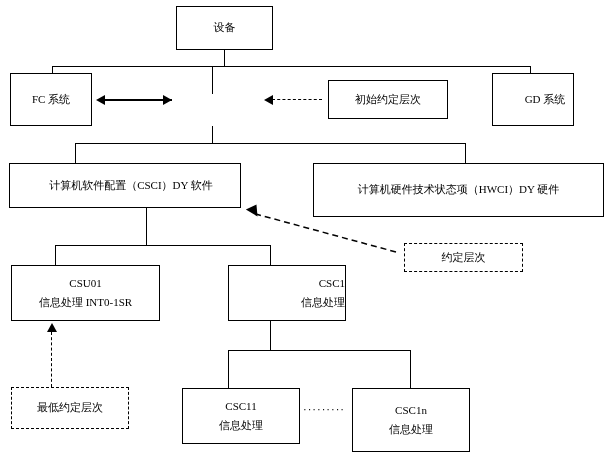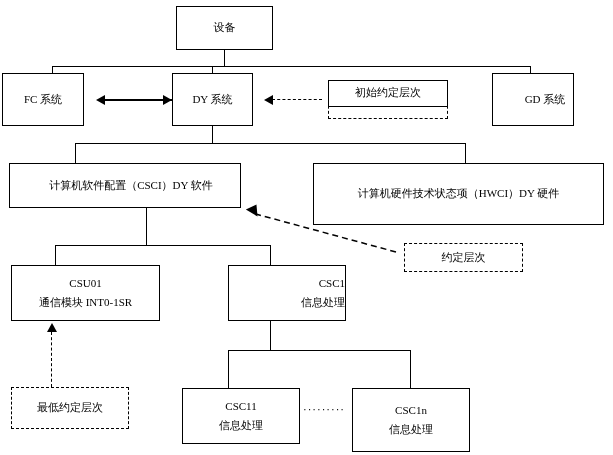--- a/index.html
+++ b/index.html
@@ -139,52 +139,49 @@
 
   <div class="dashv" style="left:51px; top:332px; height:55px;"></div>
   <div class="arrowhead ar-up" style="left:47px; top:323px;"></div>
 
   <div class="dots" style="left:303px; top:403px;">·········</div>
 
   <div class="node t13" style="left:176px; top:6px; width:97px; height:44px;">
     <span class="line1">设备</span>
   </div>
 
-  <div class="node t13" style="left:2px; top:73px; width:82px; height:53px;">
+  <div class="node t13" style="left:10px; top:73px; width:82px; height:53px;">
     <span class="line1">FC 系统</span>
   </div>
 
-  <div class="node t13" style="left:172px; top:73px; width:81px; height:53px;">
-    <span class="line1">DY 系统</span>
-  </div>
-
-  <div class="node t13" style="left:328px; top:80px; width:120px; height:27px;font-family:Liberation Mono, monospace;">
+
+  <div class="node t13" style="left:328px; top:80px; width:120px; height:39px;">
     <span class="line1">初始约定层次</span>
   </div>
   <div class="node dashed t13" style="left:328px; top:80px; width:120px; height:39px; background:transparent; z-index:4;"></div>
 
   <div class="node t13" style="left:492px; top:73px; width:82px; height:53px;padding-left:24px;">
     <span class="line1">GD 系统</span>
   </div>
 
   <div class="node t13" style="left:9px; top:163px; width:232px; height:45px;padding-left:12px;">
     <span class="line1">计算机软件配置（CSCI）DY 软件</span>
   </div>
 
-  <div class="node t13" style="left:313px; top:163px; width:291px; height:62px;">
+  <div class="node t13" style="left:313px; top:163px; width:291px; height:54px;">
     <span class="line1">计算机硬件技术状态项（HWCI）DY 硬件</span>
   </div>
 
   <div class="node dashed t13" style="left:404px; top:243px; width:119px; height:29px;font-family:Liberation Serif, serif;">
     <span class="line1">约定层次</span>
   </div>
 
   <div class="node t13" style="left:11px; top:265px; width:149px; height:56px;">
     <span class="line1 t13" style="margin-bottom:5px;">CSU01</span>
-    <span class="line2 t13">通信模块 INT0-1SR</span>
+    <span class="line2 t13">信息处理 INT0-1SR</span>
   </div>
 
   <div class="node t13" style="left:228px; top:265px; width:118px; height:56px;align-items:flex-end;">
     <span class="line1 t13" style="margin-bottom:5px;">CSC1</span>
     <span class="line2 t13">信息处理</span>
   </div>
 
   <div class="node dashed t13" style="left:11px; top:387px; width:118px; height:42px;">
     <span class="line1">最低约定层次</span>
   </div>

